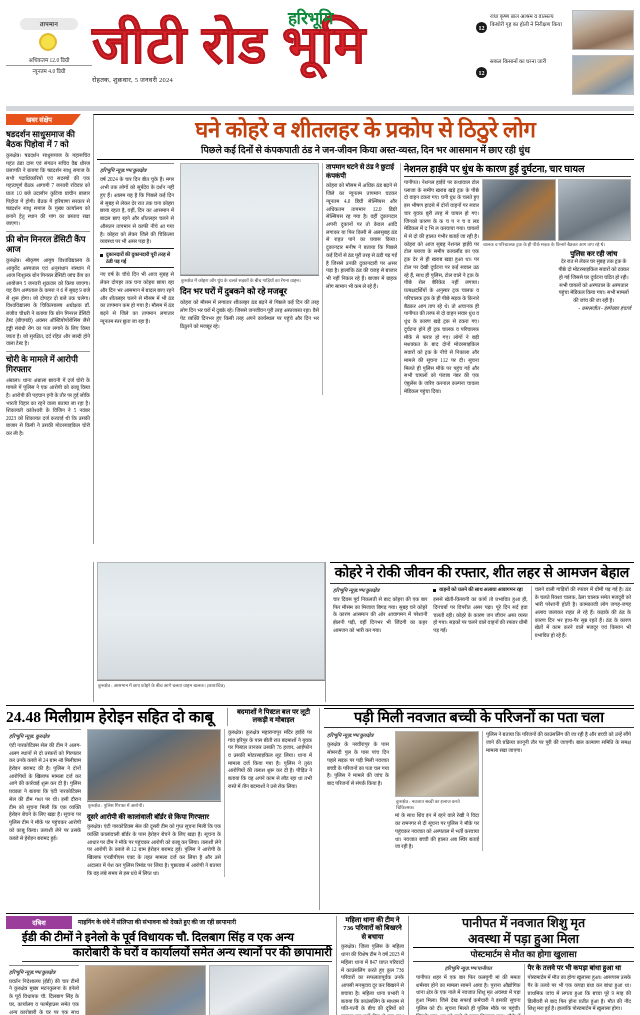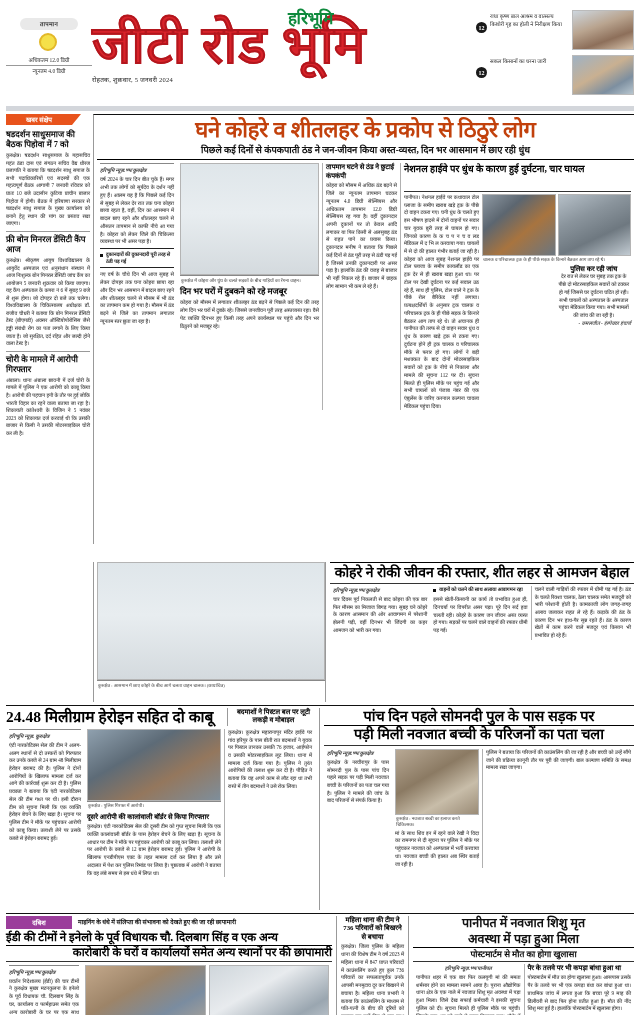--- a/index.html
+++ b/index.html
@@ -90,21 +90,21 @@
 
   
   .hl-main {
     font-size:22px; font-weight:bold; line-height:1.12; text-align:center;
     letter-spacing:-0.2px; color:#c2410c; padding:3px 2px 1px 2px;
   }
   .hl-sub {
     font-size:9.4px; font-weight:bold; text-align:center; line-height:1.25;
     color:#111; padding:1px 2px 3px 2px; border-bottom:1px solid #000;
   }
-  .hl-2 { font-size:11.5px; font-weight:bold; line-height:1.2; color:#000; }
+  .hl-2 { font-size:11.5px; font-weight:bold; line-height:1.2; color:#000;margin-left:16px; }
   .hl-3 { font-size:8.4px; font-weight:bold; line-height:1.2; color:#000; }
   .hl-4 { font-size:6.8px; font-weight:bold; line-height:1.25; color:#000; }
   .hl-big2 { font-size:15.5px; font-weight:bold; line-height:1.15; color:#000; }
   .hl-wide { font-size:14px; font-weight:bold; line-height:1.2; color:#000; text-align:center; }
   .hl-deck { font-size:8.6px; font-weight:bold; line-height:1.25; color:#111; text-align:center; }
 
   
   .banner { display:flex; align-items:stretch; height:13px; margin-bottom:2px; }
   .banner-tag { background:#9b3d9b; color:#fff; font-size:6.6px; font-weight:bold;
     width:66px; text-align:center; line-height:13px; }
@@ -208,21 +208,21 @@
           <div class="hl-3" style="margin-top:2px;">दिन भर घरों में दुबकने को रहे मजबूर</div>
           <div class="body-col" style="margin-top:2px;">कोहरा को मौसम में लगातार शीतलहर ठंड बढ़ने से पिछले कई दिन की तरह लोग दिन भर घरों में दुबके रहे। जिससे जनजीवन पूरी तरह अस्तव्यस्त रहा। वैसे पेट व्यक्ति दिनभर हुए किसी तरह अपने कार्यस्थल पर पहुंचे और दिन भर ठिठुरने को मजबूर रहे।</div>
         </div>
 
         <div class="col vrule" style="width:78px;">
           <div class="hl-4">तापमान घटने से ठंड ने छुटाई कंपकंपी</div>
           <div class="body-col" style="margin-top:2px;">कोहरा को मौसम में अधिक ठंड बढ़ने से जिले का न्यूनतम तापमान घटकर न्यूनतम 4.0 डिग्री सेल्सियस और अधिकतम तापमान 12.0 डिग्री सेल्सियस रह गया है। वहीं दुकानदार अपनी दुकानों पर तो केवल आदि लगाकर या फिर किसी से अलसुबह ठंड से राहत पाने का प्रयास किया। दुकानदार मनीष ने बताया कि पिछले कई दिनों से ठंड पूरी तरह से ठंडी पड़ गई है जिससे उनकी दुकानदारी पर असर पड़ा है। हालांकि ठंड की वजह से बाजार भी नहीं निकल रहे हैं। बाजार में ग्राहक लोग सामान भी कम ले रहे हैं।</div>
         </div>
 
         <div class="col vrule" style="flex:1;">
-          <div class="hl-3" style="font-size:9.6px; border-bottom:0.6px solid #333; padding-bottom:16px;">नेशनल हाईवे पर धुंध के कारण हुई दुर्घटना, चार घायल</div>
+          <div class="hl-3" style="font-size:9.6px; border-bottom:0.6px solid #333; padding-bottom:1px;">नेशनल हाईवे पर धुंध के कारण हुई दुर्घटना, चार घायल</div>
           <div class="flexrow" style="margin-top:2px;">
             <div style="width:78px; padding-right:3px;">
               <div class="body-col">पानीपत। नेशनल हाईवे पर कथावाल टोल प्लाजा के समीप खराब खड़े ट्रक के पीछे दो वाहन टकरा गए। घनी धुंध के चलते हुए इस भीषण हादसे में दोनों वाहनों पर सवार चार युवक बुरी तरह से घायल हो गए। जिनको कारण के क च प न च व लड मेडिकल में द भि ल करवाया गया। घायलों में से दो की हालत गंभीर बताई जा रही है। कोहरा को आज सुबह नेशनल हाईवे पर टोल प्लाजा के समीप कायलौंड का एक ट्रक देर से ही खराब खड़ा हुआ था। पर टोल पर देखी दुर्घटना पर कई सवाल उठ रहे हैं, साथ ही पुलिस, टोल वाले ने ट्रक के पीछे रोल बैरिकेड नहीं लगाया। प्रत्यक्षदर्शियों के अनुसार ट्रक चालक व परिचालक ट्रक के ही पीछे सड़क के किनारे बैठकर आग ताप रहे थे। तो अचानक ही पानीपत की तरफ से दो वाहन सवार धुंध व धुंध के कारण खड़े ट्रक से टकरा गए। दुर्घटना होने ही ट्रक चालक व परिचालक मौके से फरार हो गए। लोगों ने बड़ी मशक्कत के बाद दोनों मोटरसाइकिल सवारों को ट्रक के नीचे से निकाला और मामले की सूचना 112 पर दी। सूचना मिलते ही पुलिस मौके पर पहुंच गई और सभी घायलों को पंजाब नंबर की एक एंबुलेंस के जरिए करनाल कल्पना चावला मेडिकल पहुंचा दिया।</div>
             </div>
             <div style="flex:1;">
               <div class="flexrow" style="gap:2px;">
                 <div class="imgbox" style="flex:1; height:62px;">
                     <span class="ph ph-accident"></span>
                   </div>
                 <div class="imgbox" style="flex:1; height:62px;">
@@ -302,21 +302,20 @@
           <div class="hl-4" style="margin-top:2px;">दूसरे आरोपी की कालांवाली बॉर्डर से किया गिरफ्तार</div>
           <div class="body-col" style="margin-top:2px;">कुरुक्षेत्र। एंटी नारकोटिक्स सेल की दूसरी टीम को गुप्त सूचना मिली कि एक व्यक्ति कालांवाली बॉर्डर के पास हेरोइन बेचने के लिए खड़ा है। सूचना के आधार पर टीम ने मौके पर पहुंचकर आरोपी को काबू कर लिया। तलाशी लेने पर आरोपी के कब्जे से 12 ग्राम हेरोइन बरामद हुई। पुलिस ने आरोपी के खिलाफ एनडीपीएस एक्ट के तहत मामला दर्ज कर लिया है और उसे अदालत में पेश कर पुलिस रिमांड पर लिया है। पूछताछ में आरोपी ने बताया कि वह लंबे समय से इस धंधे में लिप्त था।</div>
         </div>
         <div class="col vrule" style="flex:1;">
           <div class="body-col">कुरुक्षेत्र। कुरुक्षेत्र महारानापुर मंदिर हाईवे पर गांव हरिपुर के पास बीती रात बदमाशों ने युवक पर पिस्टल तानकर उसकी 76 हजार, आईफोन व उसकी मोटरसाइकिल लूट लिया। थाना में मामला दर्ज किया गया है। पुलिस ने तुरंत आरोपियों की तलाश शुरू कर दी है। पीड़ित ने बताया कि वह अपने काम से लौट रहा था तभी रास्ते में तीन बदमाशों ने उसे रोक लिया।</div>
         </div>
       </div>
     </div>
 
     <div style="flex:1; border-left:0.6px solid #999; padding-left:4px;">
-      <div class="hl-wide" style="font-size:14.5px;">पांच दिन पहले सोमनदी पुल के पास सड़क पर</div>
       <div class="hl-wide rule-b" style="font-size:14.5px; border-bottom:0.6px solid #333; padding-bottom:1px;">पड़ी मिली नवजात बच्ची के परिजनों का पता चला</div>
 
       <div class="flexrow" style="margin-top:3px;">
         <div class="col" style="width:68px;">
           <div class="kicker">हरिभूमि न्यूज़.भ्भ/कुरुक्षेत्र</div>
           <div class="body-col">कुरुक्षेत्र के नरवीरापुर के पास सोमनदी पुल के पास पांच दिन पहले सड़क पर पड़ी मिली नवजात बच्ची के परिजनों का पता चल गया है। पुलिस ने मामले की जांच के बाद परिजनों से संपर्क किया है।</div>
         </div>
         <div class="col" style="width:90px;">
           <div class="imgbox" style="height:66px;">
               <span class="ph ph-room"></span>

